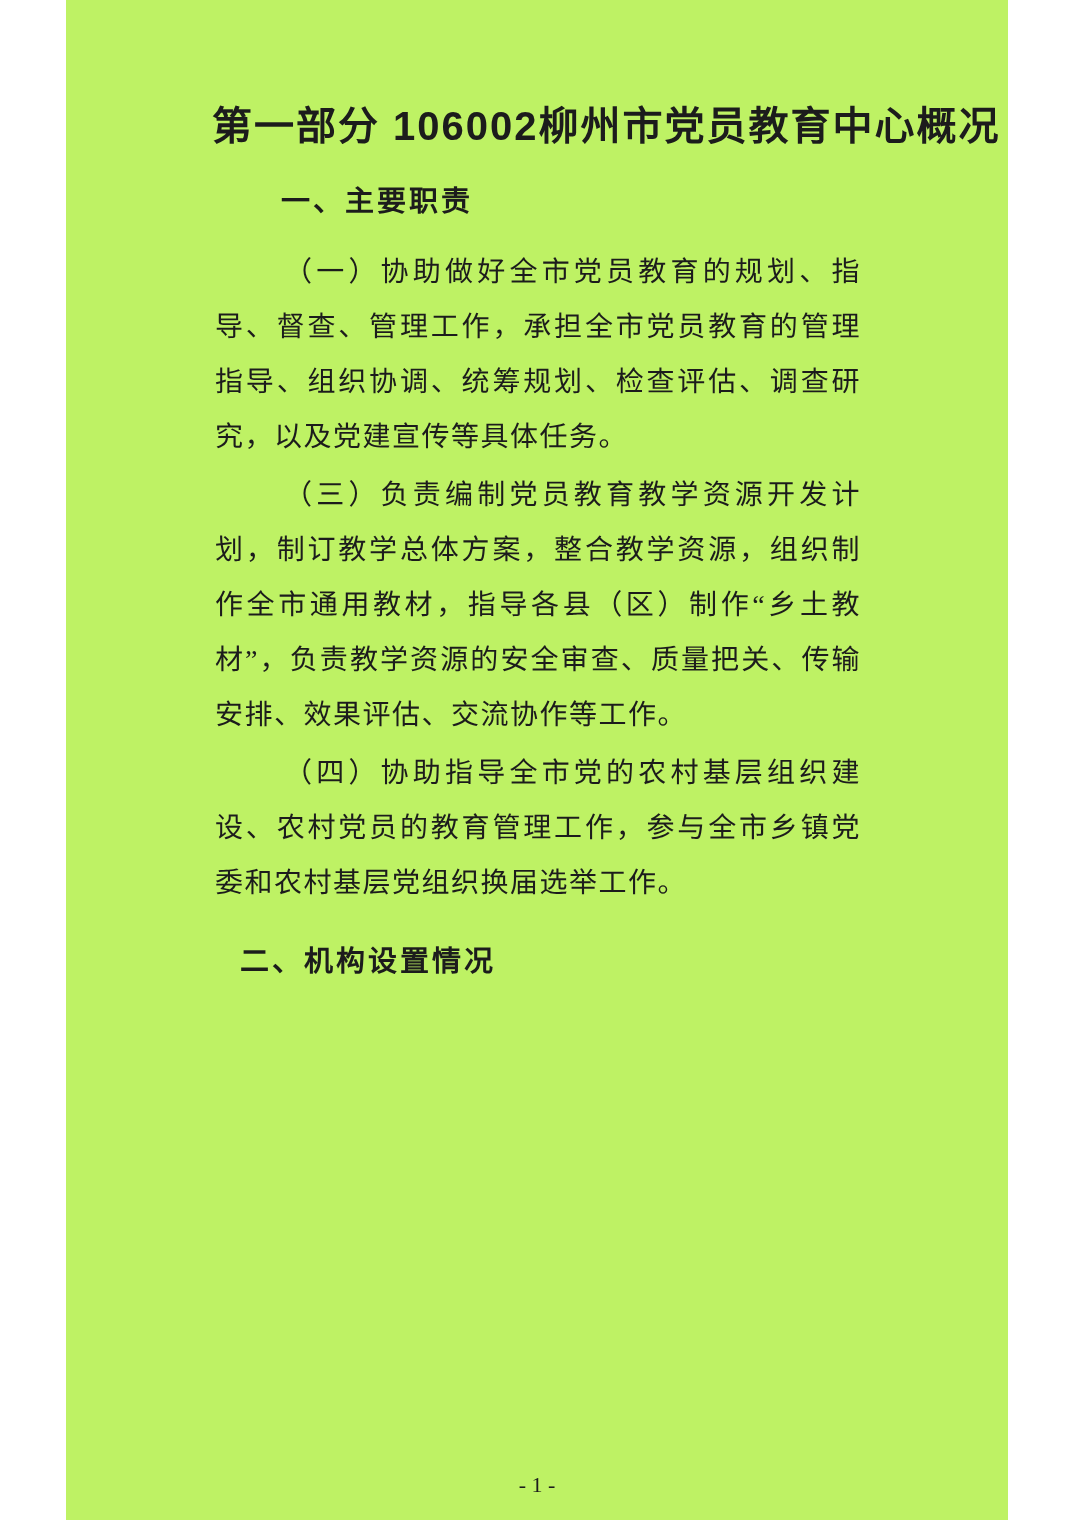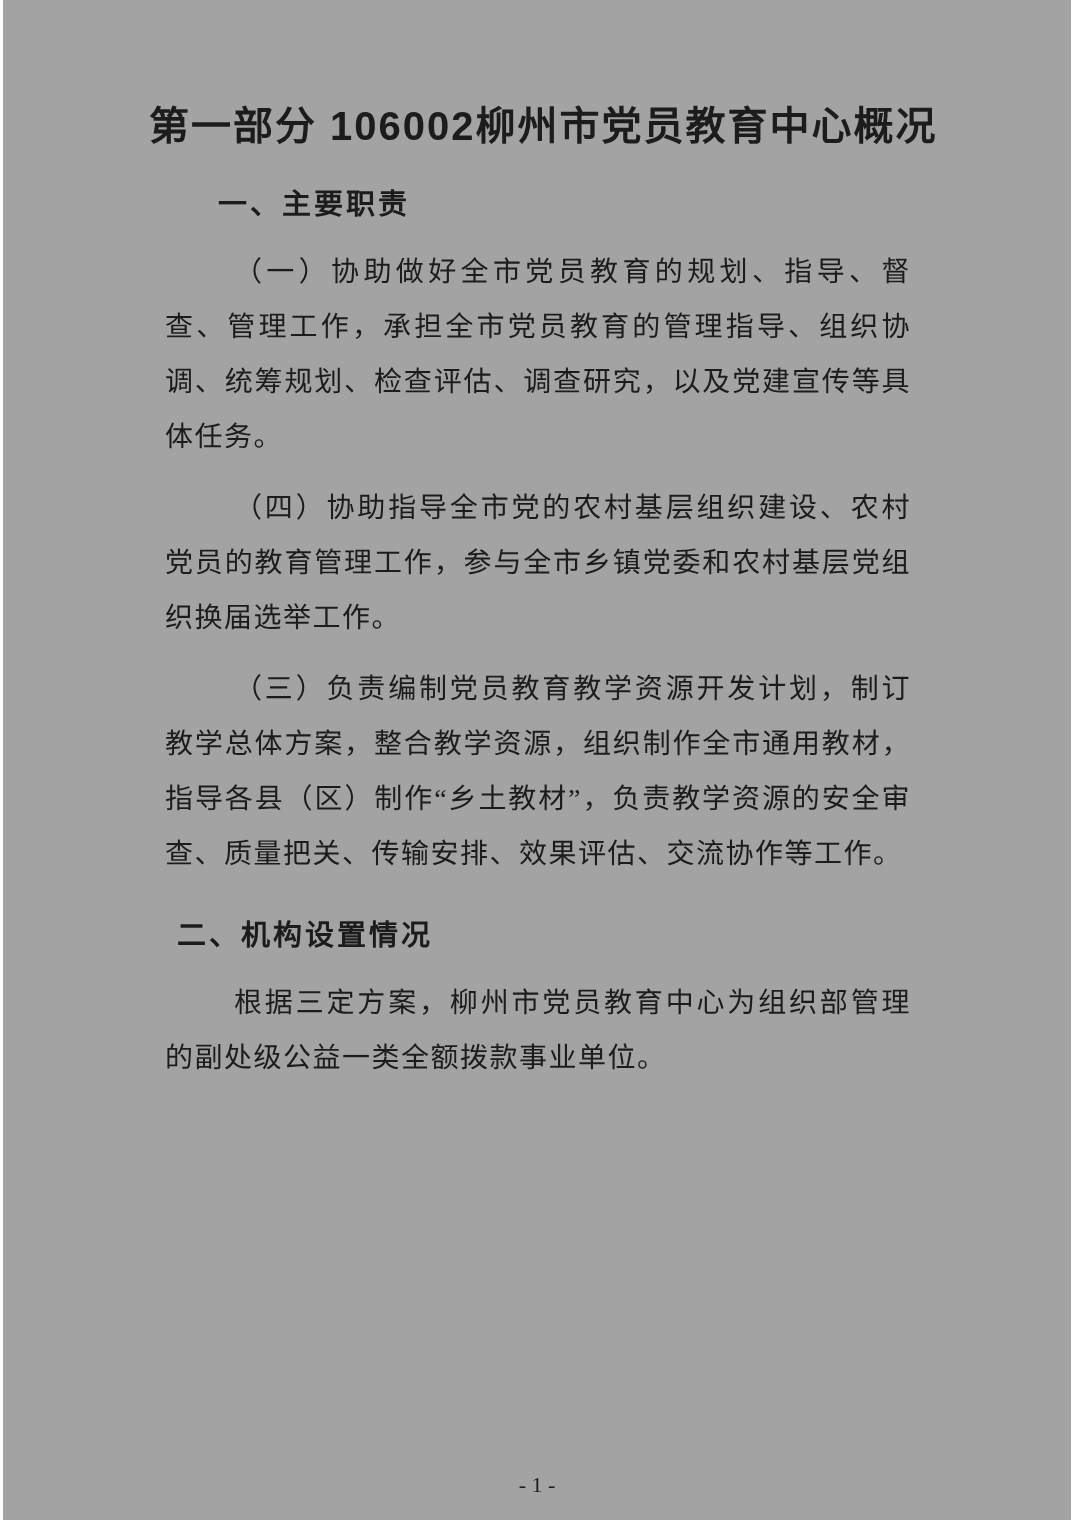--- a/index.html
+++ b/index.html
@@ -2,60 +2,60 @@
 <html lang="zh-CN"><head>
 <meta charset="utf-8">
 <style>
   html, body {
     margin: 0;
     padding: 0;
     background: #ffffff;
   }
   .page {
     position: relative;
-    width: 1068px;
+    width: 942px;
     height: 1520px;
     margin: 0 auto;
-    background: #a3a3a3;
+    background: #bef264;
     color: #1c1c1c;
     overflow: hidden;
   }
   .content {
     padding: 0 144px 0 146px;
   }
   .doc-title {
     font-family: "Liberation Sans", "DejaVu Sans", sans-serif;
     font-weight: bold;
     font-size: 40px;
     line-height: 60px;
     letter-spacing: 2px;
     text-align: center;
     margin: 96px 0 0 0;
     white-space: nowrap;
   }
   .section-heading {
-    font-family: Liberation Serif, serif;
+    font-family: Liberation Mono, monospace;
     font-weight: bold;
     font-size: 29px;
     line-height: 36px;
     letter-spacing: 3px;
     margin: 30px 0 22px 69px;
   }
   .section-heading.second {
     margin-top: 36px;
     margin-left: 28px;
   }
   .body-para {
     font-family: "Liberation Serif", "DejaVu Serif", serif;
     font-size: 28px;
     line-height: 55px;
     letter-spacing: 1.5px;
     text-align: justify;
     text-indent: 69px;
-    margin: 16px;
+    margin: 3px;
   }
   .page-footer {
     position: absolute;
     left: 0;
     bottom: 22px;
     width: 100%;
     text-align: center;
     font-family: "Liberation Serif", "DejaVu Serif", serif;
     font-size: 22px;
     color: #1c1c1c;
@@ -65,25 +65,24 @@
 <body>
 
 <div class="page">
   <div class="content">
 
     <h1 class="doc-title">第一部分 106002柳州市党员教育中心概况</h1>
 
     <section>
       <h2 class="section-heading">一、主要职责</h2>
       <p class="body-para">（一）协助做好全市党员教育的规划、指导、督查、管理工作，承担全市党员教育的管理指导、组织协调、统筹规划、检查评估、调查研究，以及党建宣传等具体任务。</p>
+      <p class="body-para">（三）负责编制党员教育教学资源开发计划，制订教学总体方案，整合教学资源，组织制作全市通用教材，指导各县（区）制作“乡土教材”，负责教学资源的安全审查、质量把关、传输安排、效果评估、交流协作等工作。</p>
       <p class="body-para">（四）协助指导全市党的农村基层组织建设、农村党员的教育管理工作，参与全市乡镇党委和农村基层党组织换届选举工作。</p>
-      <p class="body-para">（三）负责编制党员教育教学资源开发计划，制订教学总体方案，整合教学资源，组织制作全市通用教材，指导各县（区）制作“乡土教材”，负责教学资源的安全审查、质量把关、传输安排、效果评估、交流协作等工作。</p>
     </section>
 
     <section>
       <h2 class="section-heading second">二、机构设置情况</h2>
-      <p class="body-para">根据三定方案，柳州市党员教育中心为组织部管理的副处级公益一类全额拨款事业单位。</p>
     </section>
 
   </div>
 
   <div class="page-footer">- 1 -</div>
 </div>
 
 </body></html>

